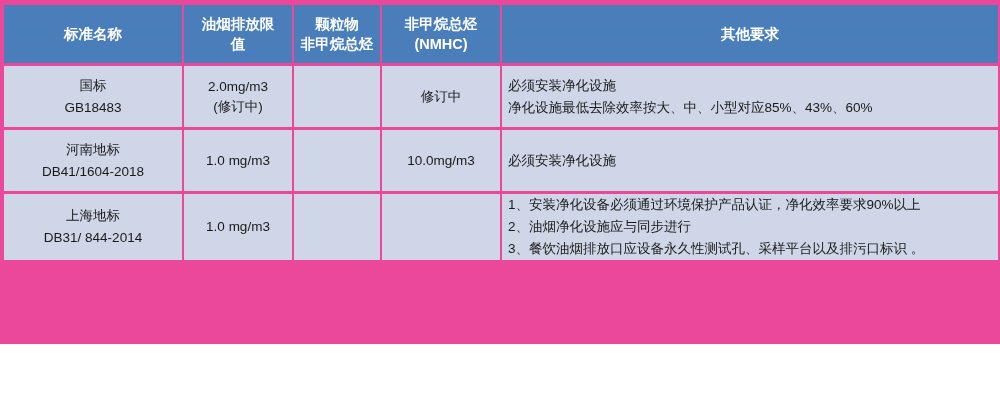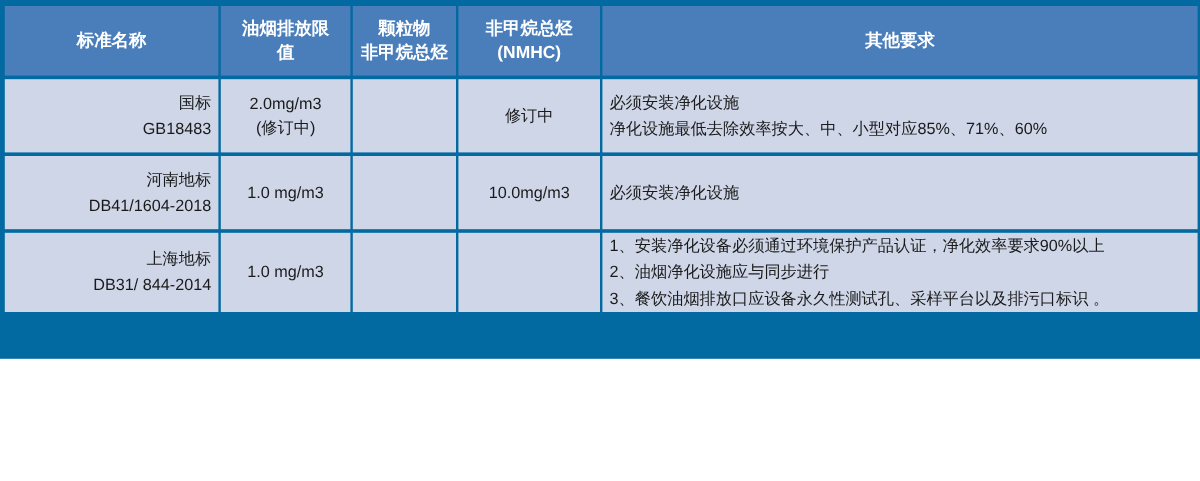--- a/index.html
+++ b/index.html
@@ -8,24 +8,24 @@
     background: #ffffff;
   }
   body {
     width: 1000px;
     height: 401px;
     font-family: "Liberation Sans", "DejaVu Sans", sans-serif;
     overflow: hidden;
   }
   .table-wrap {
     width: 1000px;
-    height: 299px;
+    height: 344px;
     box-sizing: border-box;
     padding: 2px 2px 0 2px;
-    background: #0369a1;
+    background: #ec4899;
   }
   table.std-table {
     width: 996px;
     border-collapse: separate;
     border-spacing: 2px 3px;
     table-layout: fixed;
   }
   col.c-name   { width: 178px; }
   col.c-fume   { width: 108px; }
   col.c-pm     { width: 86px; }
@@ -50,21 +50,21 @@
     color: #1a1a1a;
     vertical-align: middle;
     padding: 0 6px;
     border: 0;
     height: 61px;
   }
   tbody tr.row-dark td { background: #ced6e7; }
   tbody tr.row-light td { background: #e8ecf5; }
 
   td.cell-name {
-    text-align: right;
+    text-align: center;
     line-height: 22px;
   }
   td.cell-num {
     text-align: center;
     line-height: 20px;
   }
   td.cell-other {
     text-align: left;
     line-height: 22px;
   }
@@ -116,21 +116,21 @@
           <span class="line">(修订中)</span>
         </td>
         <td class="cell-num">
           <span class="line"></span>
         </td>
         <td class="cell-num">
           <span class="line">修订中</span>
         </td>
         <td class="cell-other">
           <span class="line">必须安装净化设施</span>
-          <span class="line">净化设施最低去除效率按大、中、小型对应85%、71%、60%</span>
+          <span class="line">净化设施最低去除效率按大、中、小型对应85%、43%、60%</span>
         </td>
       </tr>
 
 
       <tr class="row-dark">
         <td class="cell-name">
           <span class="line">河南地标</span>
           <span class="line">DB41/1604-2018</span>
         </td>
         <td class="cell-num">

